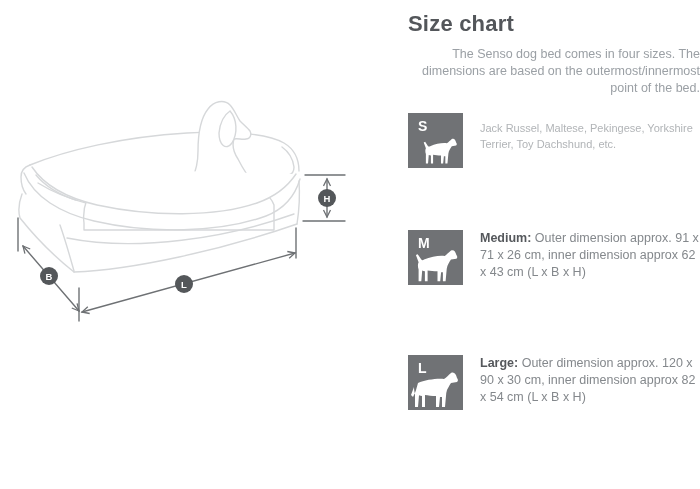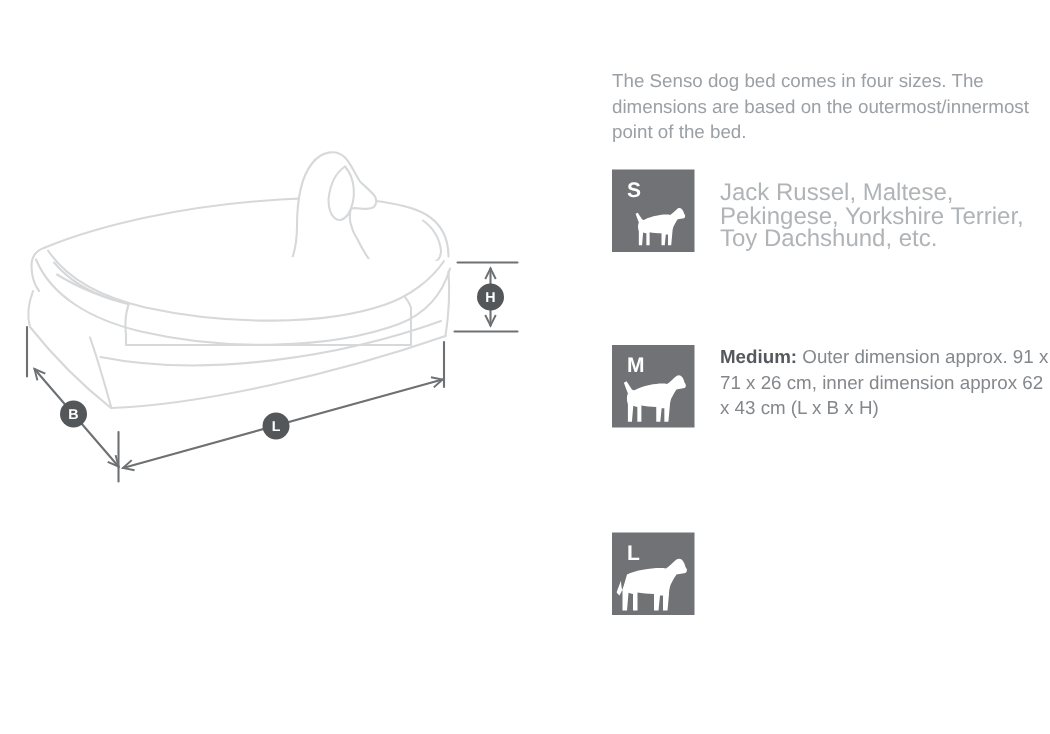--- a/index.html
+++ b/index.html
@@ -14,21 +14,21 @@
   
   .diagram-wrap { position:absolute; left:12px; top:95px; width:360px; height:240px; }
 
   
   .sc-title {
     position:absolute; left:408px; top:11px;
     font-size:22px; font-weight:700; color:#53565a; letter-spacing:.2px;
   }
   .sc-intro {
     position:absolute; left:408px; top:46px; width:292px;
-    font-size:12.5px; line-height:17px; color:#9ba0a5;
+    font-size:12.5px; line-height:17px; color:#9ba0a5;text-align:right;
   }
   .size-row { position:absolute; left:408px; width:292px; }
   #row-small  { top:113px; }
   #row-medium { top:230px; }
   #row-large  { top:355px; }
 
   .tile {
     position:absolute; left:0; top:0; width:55px; height:55px;
     background:#707275;
   }
@@ -37,21 +37,21 @@
     font-size:14px; font-weight:700; color:#ffffff;
   }
   .tile svg { position:absolute; }
   #row-small  .tile svg { right:4px; bottom:3px; }
   #row-medium .tile svg { right:3px; bottom:2px; }
   #row-large  .tile svg { right:2px; bottom:1px; }
 
   .rowtext { position:absolute; left:72px; top:0; width:220px; }
   .dims { font-size:12.5px; line-height:17px; color:#84888c; }
   .dims .bold { font-weight:700; color:#55585c; }
-  .breeds { margin-top:8px; font-size:16px; line-height:15.5px; color:#b1b4b7; }
+  .breeds { margin-top:8px; font-size:11px; line-height:15.5px; color:#b1b4b7; }
 </style>
 </head>
 <body>
 
 <div class="sheet">
 
   <div class="diagram-wrap">
     <svg width="360" height="240" viewBox="0 0 360 240">
       <defs>
         <marker id="ah" orient="auto-start-reverse" markerWidth="12" markerHeight="12" refX="8" refY="4.5" markerUnits="userSpaceOnUse">
@@ -108,20 +108,21 @@
         <circle cx="315" cy="103" r="9" fill="#54575a"></circle>
         <text x="315" y="106.5">H</text>
         <circle cx="37" cy="181" r="9" fill="#54575a"></circle>
         <text x="37" y="184.5">B</text>
         <circle cx="172" cy="189" r="9" fill="#54575a"></circle>
         <text x="172" y="192.5">L</text>
       </g>
     </svg>
   </div>
 
+  <div class="sc-title">Size chart</div>
   <div class="sc-intro">The Senso dog bed comes in four sizes. The dimensions are based on the outermost/innermost point of the bed.</div>
 
   <div class="size-row" id="row-small">
     <div class="tile">
       <span class="code">S</span>
       <svg width="36" height="29" viewBox="0 0 50 40">
         <path fill="#ffffff" d="M46,9 C47,10 47.5,12 46,13 L40,14 C38,17 37,19 36,21 C35.4,23 35,25 35,27
           L34,38 L31,38 L31,28 L29,28 L28,38 L25,38 L25,27 C21,27 17,26.5 14,26
           L14,38 L11,38 L11,27 C10,26.8 9,26.6 8,26.2 L7,38 L4,38 L4,25
           C3,22 3,19 4,17 L1,9 L3,8 L7,14 C8,14.8 9,14.8 10,14
@@ -154,16 +155,17 @@
       <span class="code">L</span>
       <svg width="50" height="40" viewBox="0 0 50 40">
         <path fill="#ffffff" d="M46,9 C47,10 47.5,12 46,13 L40,14 C38,17 37,19 36,21 C35.4,23 35,25 35,27
           L34,38 L31,38 L31,28 L29,28 L28,38 L25,38 L25,27 C21,27 17,26.5 14,26
           L14,38 L11,38 L11,27 C10,26.8 9,26.6 8,26.2 L7,38 L4,38 L4,25
           C3.5,23 3,21 3,18 L0,26 L2,28 C4.5,24 5.5,19 7,14
           C14,10.5 28,9 33,10 C35.5,8.5 37.5,6 40,4 C43,2.5 45,5 46,9 Z"></path>
       </svg>
     </div>
     <div class="rowtext">
+      <div class="dims"><span class="bold">Large:</span><span> Outer dimension approx. 120 x 90 x 30 cm, inner dimension approx 82 x 54 cm (L x B x H)</span></div>
     </div>
   </div>
 
 </div>
 
 </body></html>

